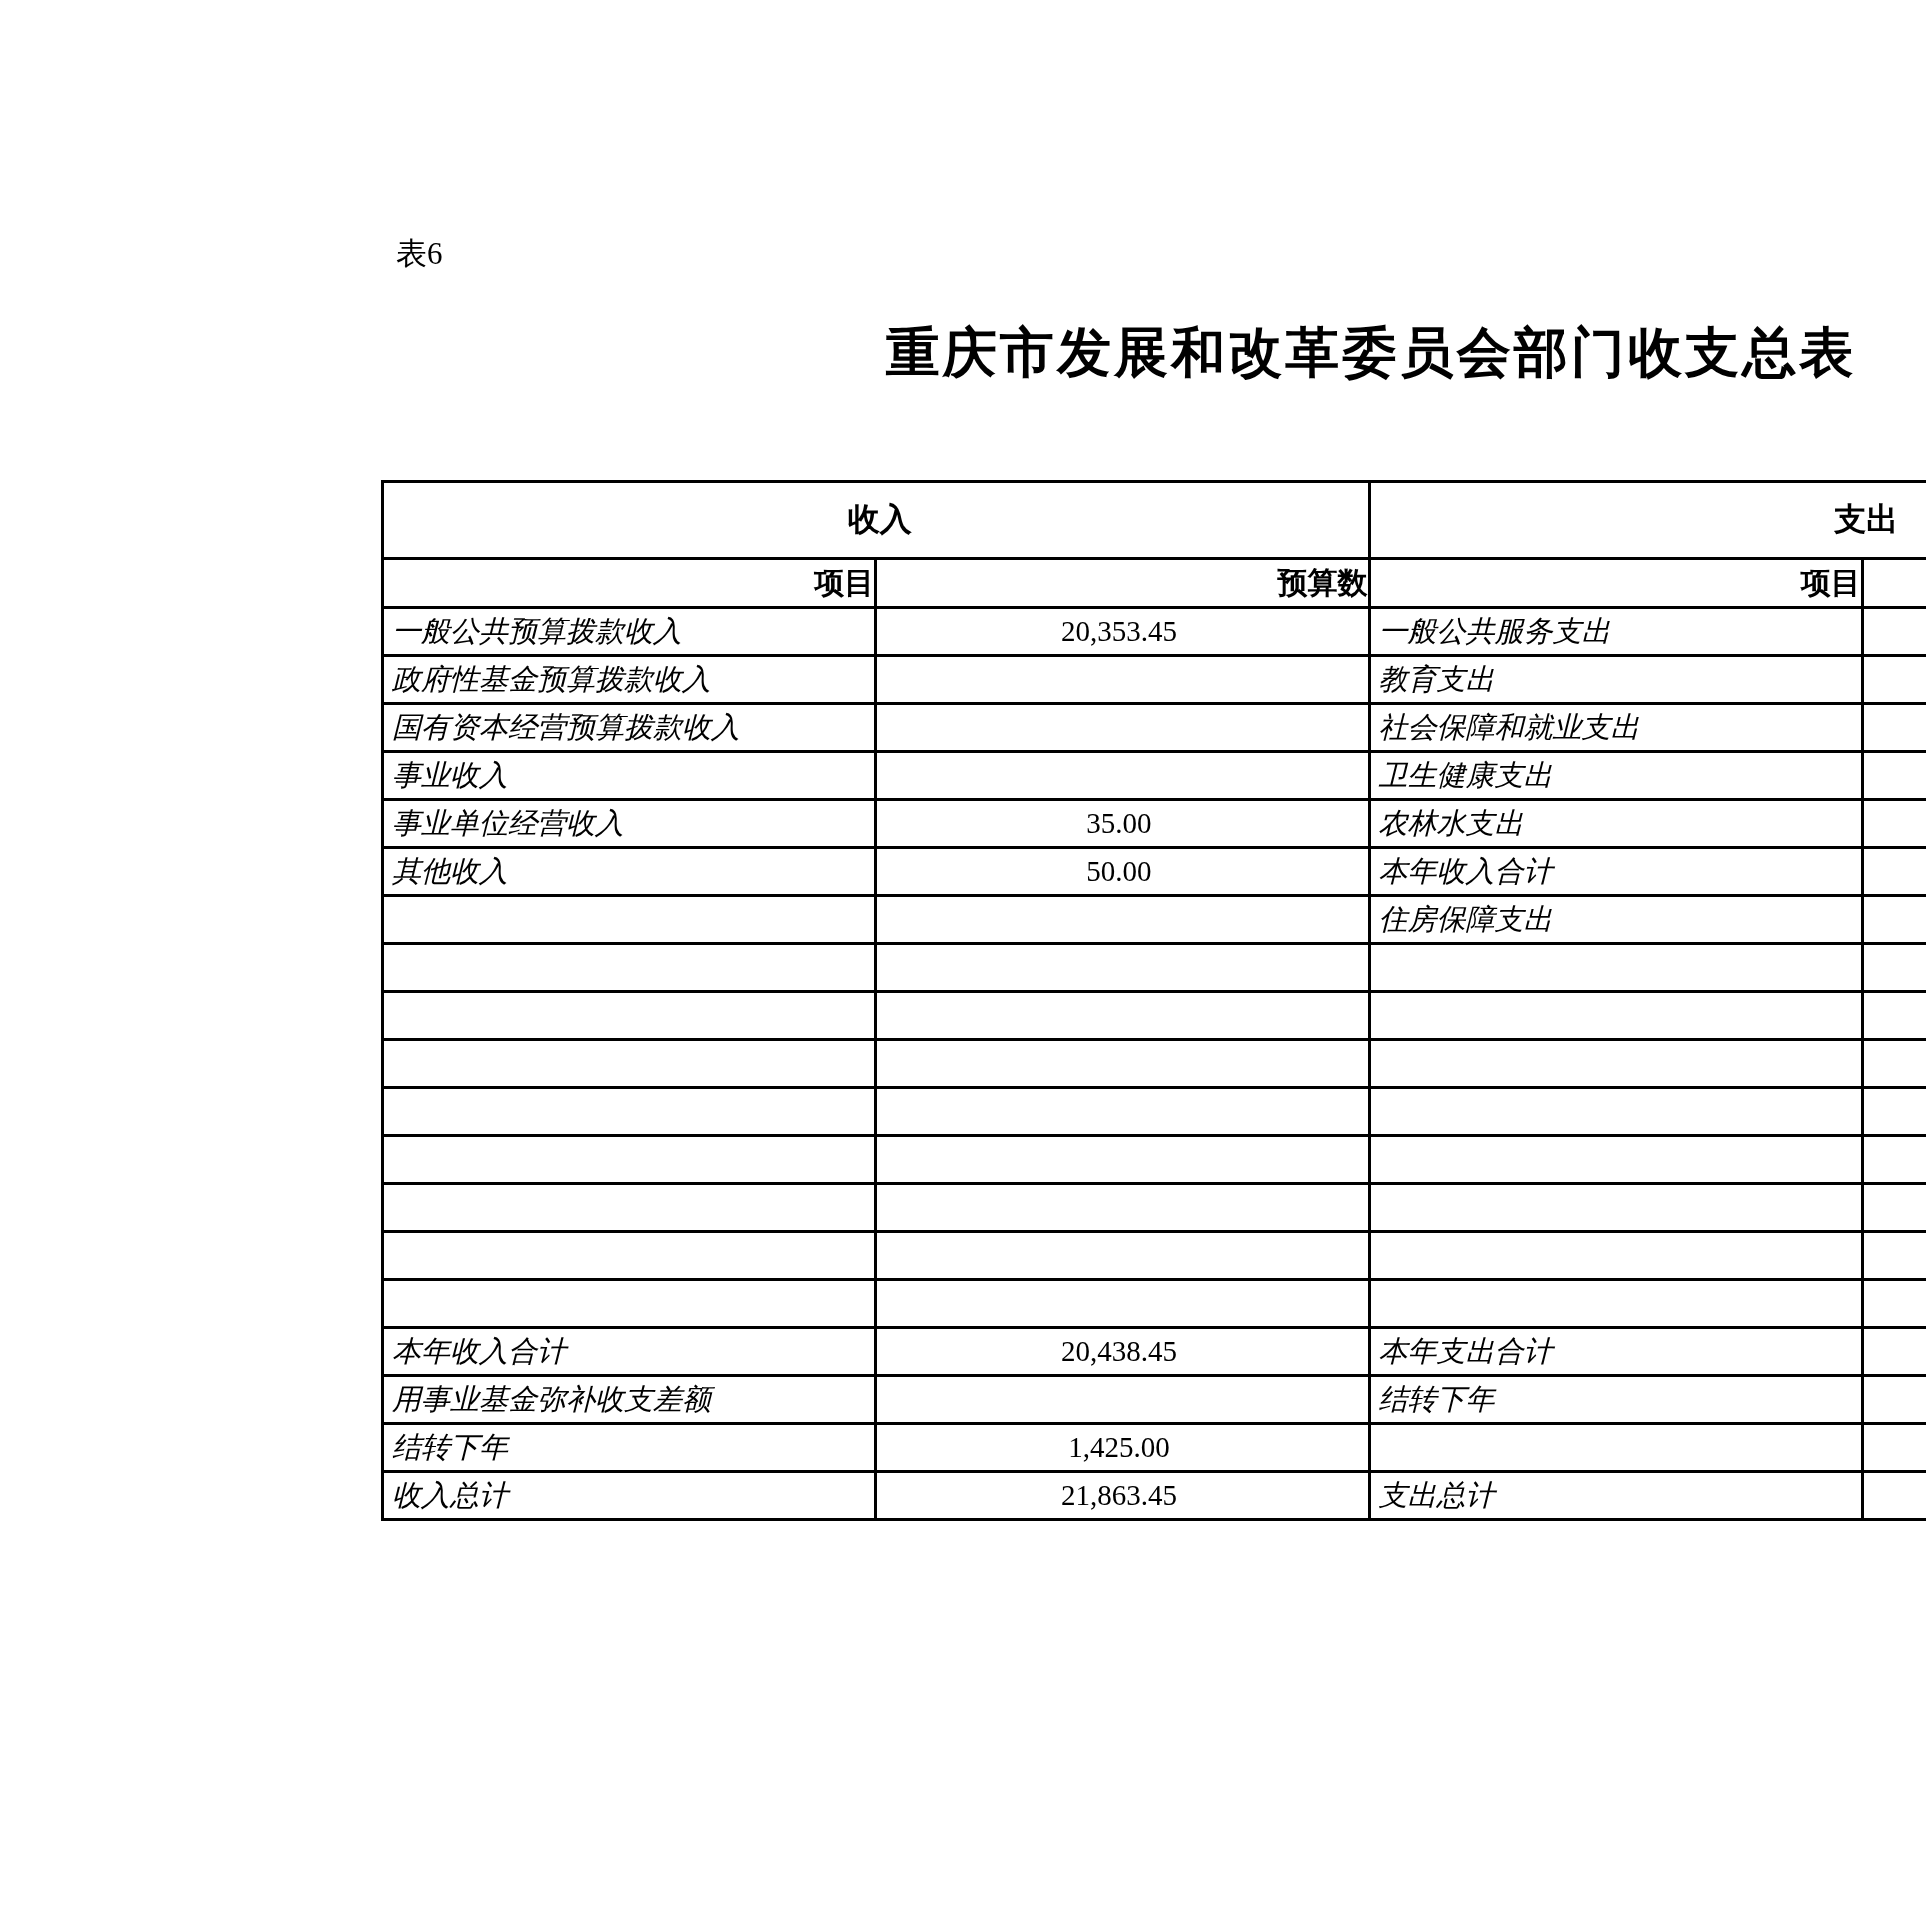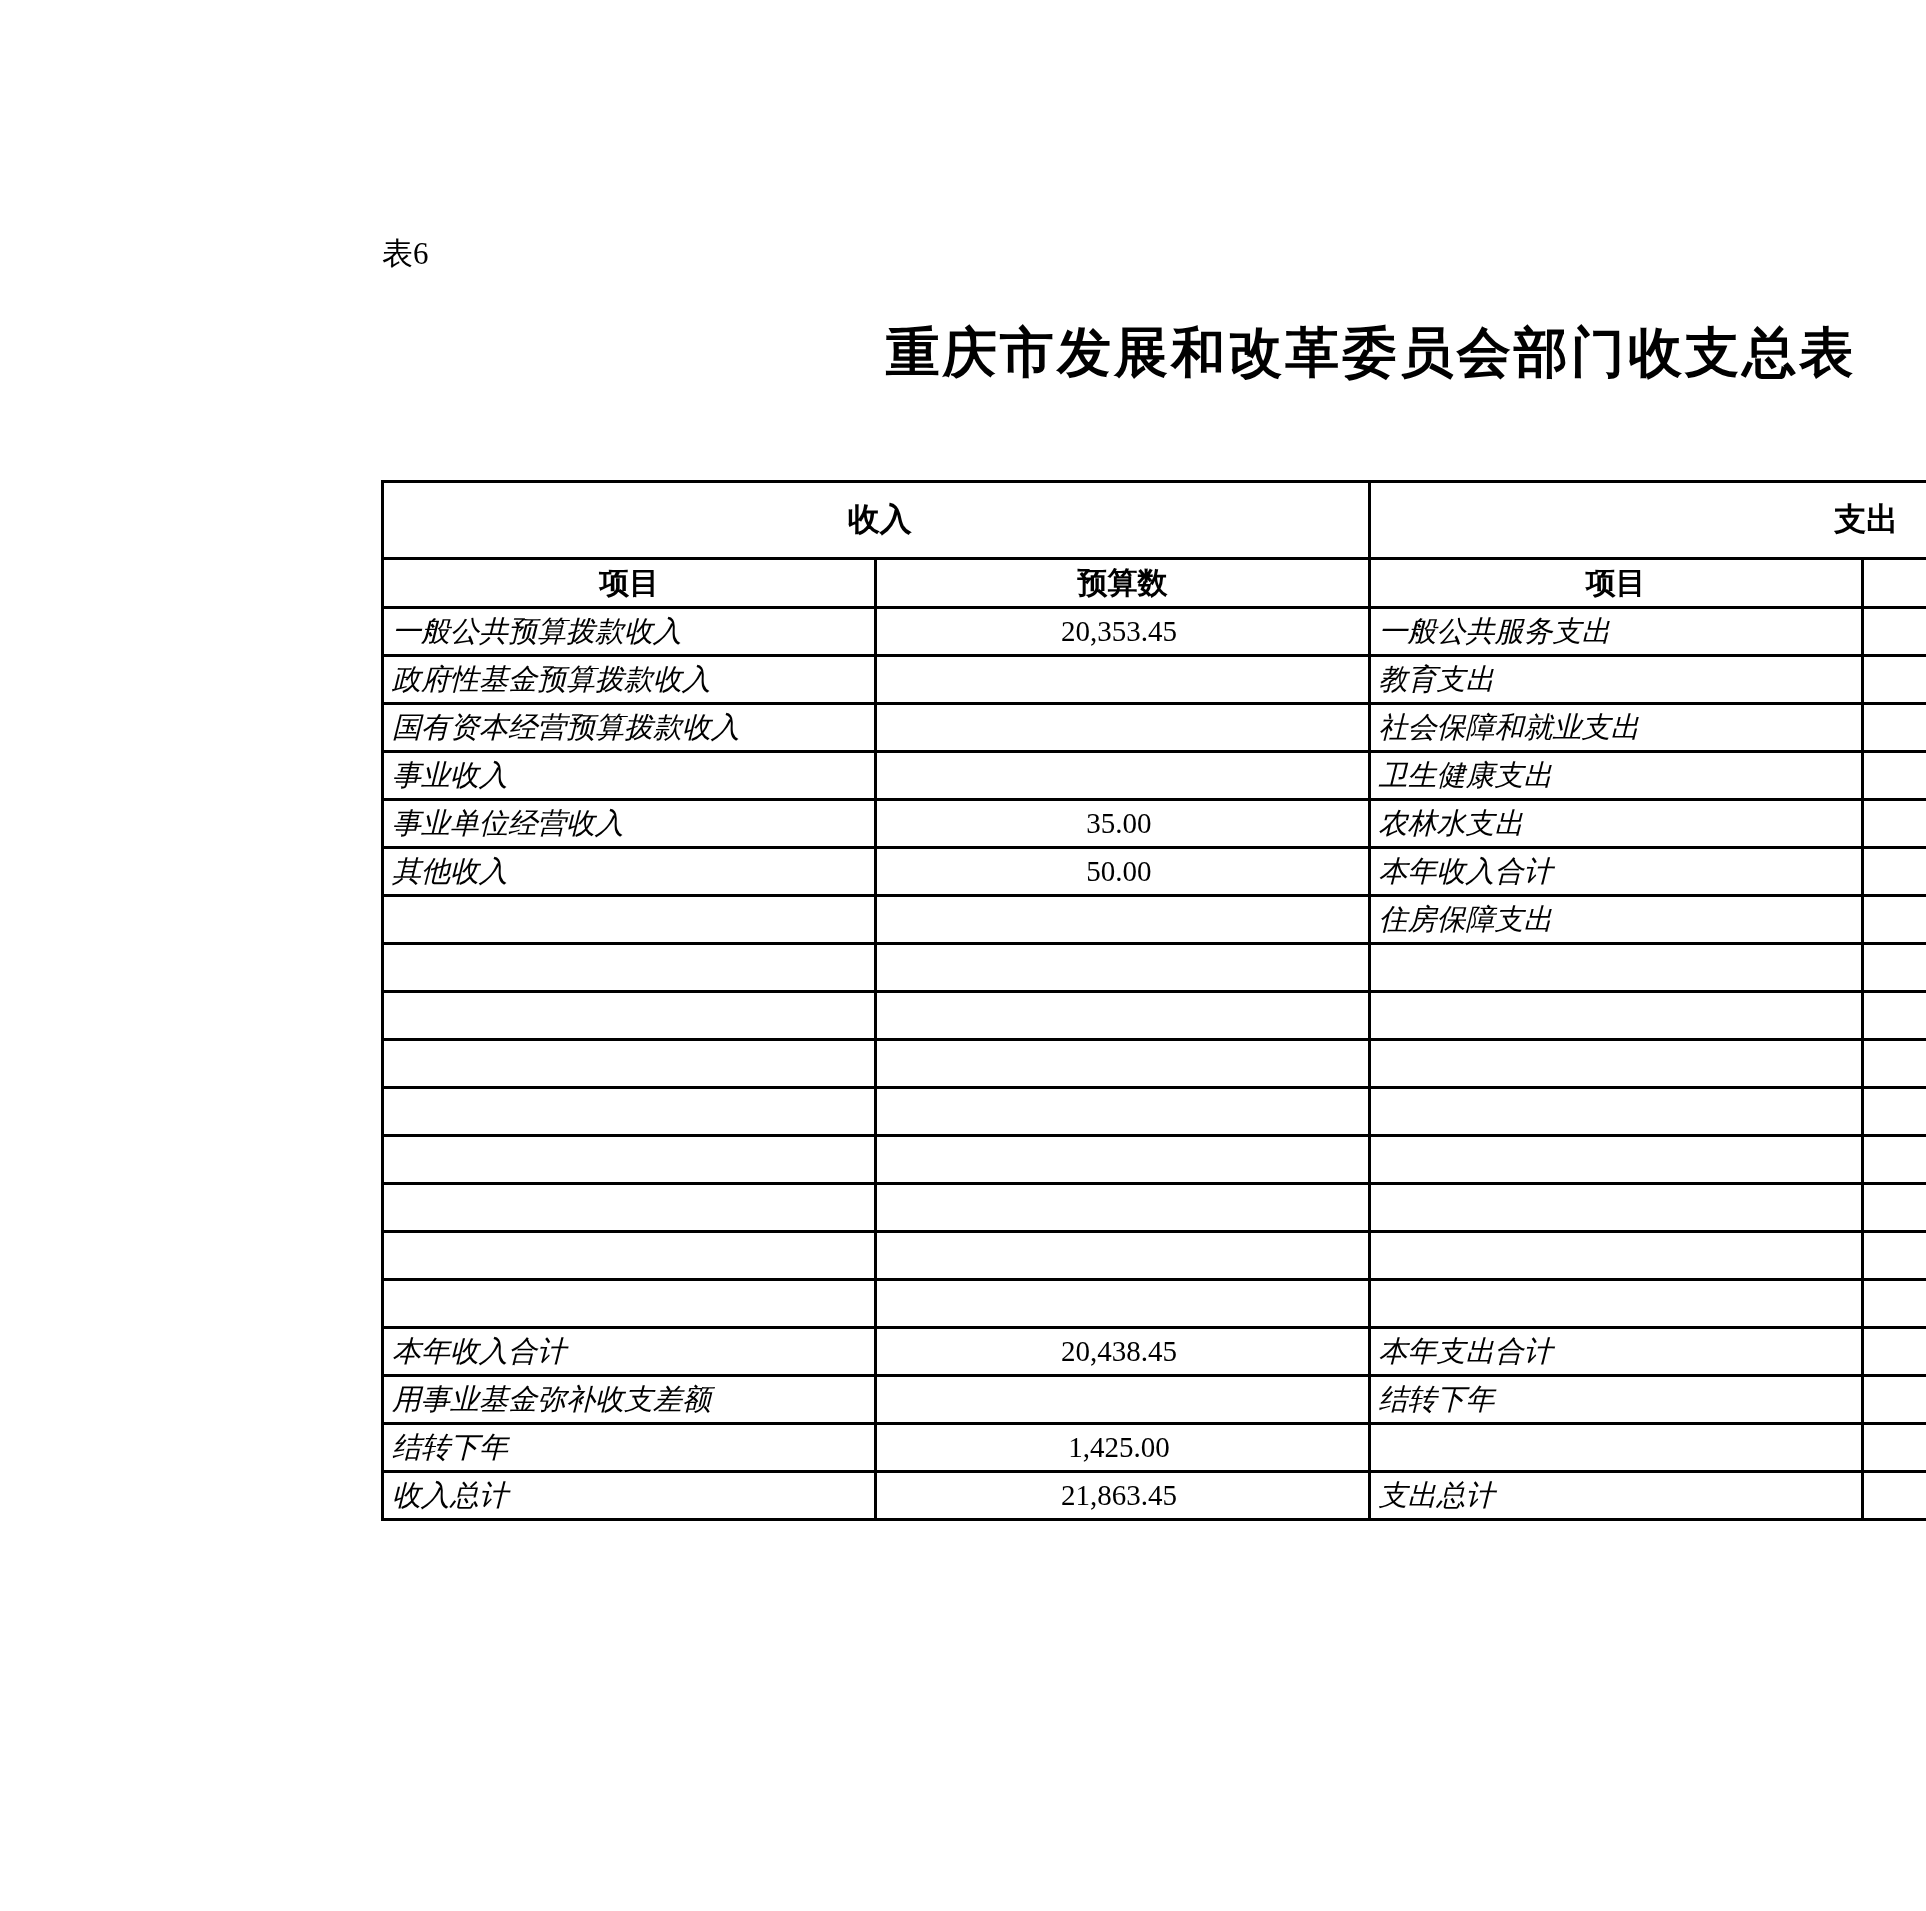--- a/index.html
+++ b/index.html
@@ -10,21 +10,21 @@
   }
   .page{
     position:relative;
     width:2703px;
     height:1911px;
     background:#ffffff;
     overflow:hidden;
   }
   .table-label{
     position:absolute;
-    left:382px;
+    left:396px;
     top:238px;
     font-size:31px;
     line-height:1;
     white-space:nowrap;
   }
   .doc-title{
     position:absolute;
     left:383px;
     top:326px;
     width:1976px;
@@ -67,21 +67,21 @@
     height:74px;
     font-size:32px;
     font-weight:700;
     text-align:center;
     padding-left:8px;
   }
   .col-header-row th{
     height:46px;
     font-size:30px;
     font-weight:700;
-    text-align:center;
+    text-align:right;
   }
   .budget-table tbody td{
     height:45px;
     font-size:29px;
     line-height:1;
   }
   .budget-table td.item-cell{
     text-align:left;
     padding-left:8px;
     font-style:italic;

